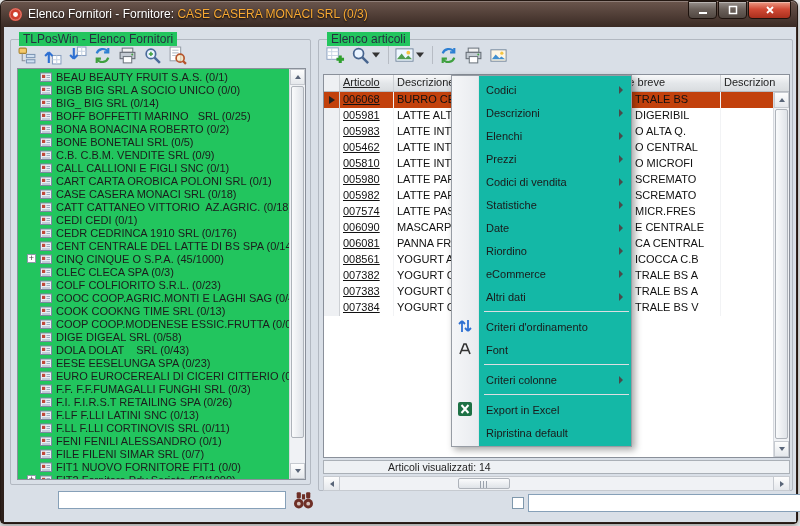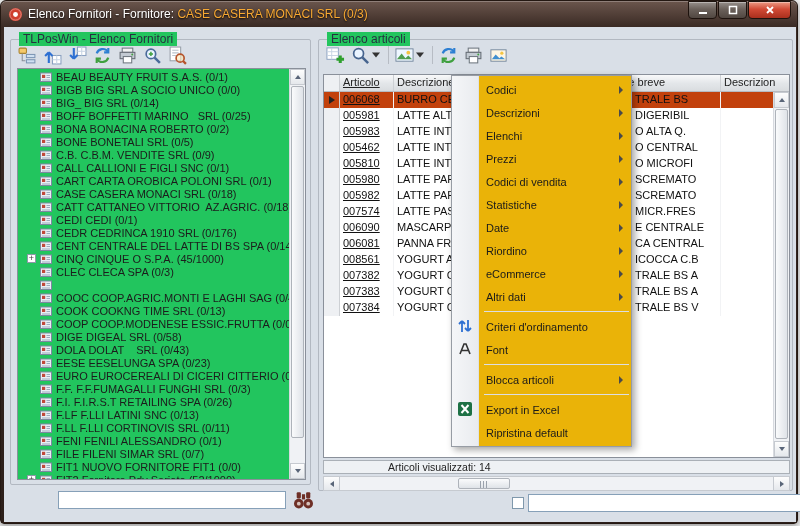--- a/index.html
+++ b/index.html
@@ -98,21 +98,21 @@
     font-family:"Liberation Sans",sans-serif;padding:1px 3px;}
   .left-search .s-input{left:44px;width:228px;}
   .right-search .s-input{left:206px;width:536px;top:-1px;width:538px;}
   .right-search .s-input{left:206px;width:534px;}
   .checkbox{position:absolute;left:190px;top:2px;width:12px;height:12px;background:#fff;border:1px solid #7f98ac;}
   .binoc{position:absolute;border:none;background:transparent;padding:0;cursor:default;}
   .left-search .binoc{left:278px;top:0;}
   .binoc .icon{width:23px;height:19px;display:block;}
 
   
-  .menu{position:absolute;left:447px;top:48px;width:181px;background:#eab308;border:1px solid #979ca4;
+  .menu{position:absolute;left:447px;top:48px;width:181px;background:#14b8a6;border:1px solid #979ca4;
     box-shadow:3px 3px 7px rgba(0,0,0,.35);padding:2px 0;z-index:60;text-align:center;}
   .menu::before{content:"";position:absolute;left:0;top:0;bottom:0;width:26px;
     background:linear-gradient(90deg,#f5f6f8,#e9ebef);border-right:1px solid #dfe2e6;}
   .menu-item{position:relative;height:23px;display:flex;align-items:center;padding-left:34px;
     font-size:11px;color:#1a1a1a;white-space:nowrap;}
   .menu-item .mi-ic{position:absolute;left:5px;top:3px;width:16px;height:16px;}
   .mi-arrow{position:absolute;right:8px;width:0;height:0;border-left:4px solid #4a4a4a;
     border-top:4px solid transparent;border-bottom:4px solid transparent;}
   .menu-sep{height:1px;background:#dcdee2;margin:3px 2px 3px 32px;position:relative;}
   .icon svg{width:100%;height:100%;display:block;}
@@ -307,21 +307,21 @@
                 </svg></span><span class="lb-label">CINQ CINQUE O S.P.A. (45/1000)</span></div>
             <div class="lb-row"><span class="plus-slot"></span><span class="icon"><svg viewBox="0 0 12 12">
                   <rect x="0.5" y="2" width="11" height="8.5" fill="#e9eef5" stroke="#7c88a0"></rect>
                   <rect x="2" y="3.8" width="3.2" height="3.2" fill="#c0483a"></rect>
                   <path d="M6.5 4.5h3.5M6.5 6.5h3.5M2 9h8" stroke="#93a3b8" stroke-width="0.9"></path>
                 </svg></span><span class="lb-label">CLEC CLECA SPA (0/3)</span></div>
             <div class="lb-row"><span class="plus-slot"></span><span class="icon"><svg viewBox="0 0 12 12">
                   <rect x="0.5" y="2" width="11" height="8.5" fill="#e9eef5" stroke="#7c88a0"></rect>
                   <rect x="2" y="3.8" width="3.2" height="3.2" fill="#c0483a"></rect>
                   <path d="M6.5 4.5h3.5M6.5 6.5h3.5M2 9h8" stroke="#93a3b8" stroke-width="0.9"></path>
-                </svg></span></div>
+                </svg></span><span class="lb-label">COLF COLFIORITO S.R.L. (0/23)</span></div>
             <div class="lb-row"><span class="plus-slot"></span><span class="icon"><svg viewBox="0 0 12 12">
                   <rect x="0.5" y="2" width="11" height="8.5" fill="#e9eef5" stroke="#7c88a0"></rect>
                   <rect x="2" y="3.8" width="3.2" height="3.2" fill="#c0483a"></rect>
                   <path d="M6.5 4.5h3.5M6.5 6.5h3.5M2 9h8" stroke="#93a3b8" stroke-width="0.9"></path>
                 </svg></span><span class="lb-label">COOC COOP.AGRIC.MONTI E LAGHI SAG (0/4)</span></div>
             <div class="lb-row"><span class="plus-slot"></span><span class="icon"><svg viewBox="0 0 12 12">
                   <rect x="0.5" y="2" width="11" height="8.5" fill="#e9eef5" stroke="#7c88a0"></rect>
                   <rect x="2" y="3.8" width="3.2" height="3.2" fill="#c0483a"></rect>
                   <path d="M6.5 4.5h3.5M6.5 6.5h3.5M2 9h8" stroke="#93a3b8" stroke-width="0.9"></path>
                 </svg></span><span class="lb-label">COOK COOKNG TIME SRL (0/13)</span></div>
@@ -690,21 +690,21 @@
         <div class="menu-item">
           <span class="icon mi-ic">
             <svg viewBox="0 0 16 16">
               <path d="M3 13L7 3h2l4 10M4.8 9.5h6.4" fill="none" stroke="#333" stroke-width="1.6"></path>
             </svg>
           </span>
           <span class="mi-label">Font</span>
         </div>
         <div class="menu-sep"></div>
         <div class="menu-item">
-          <span class="mi-label">Blocca articoli</span>
+          <span class="mi-label">Criteri colonne</span>
           <span class="mi-arrow"></span>
         </div>
         <div class="menu-sep"></div>
         <div class="menu-item">
           <span class="icon mi-ic">
             <svg viewBox="0 0 16 16">
               <rect x="1" y="1" width="14" height="14" rx="2" fill="#1e7145"></rect>
               <path d="M4.5 4l7 8M11.5 4l-7 8" stroke="#fff" stroke-width="2"></path>
             </svg>
           </span>

